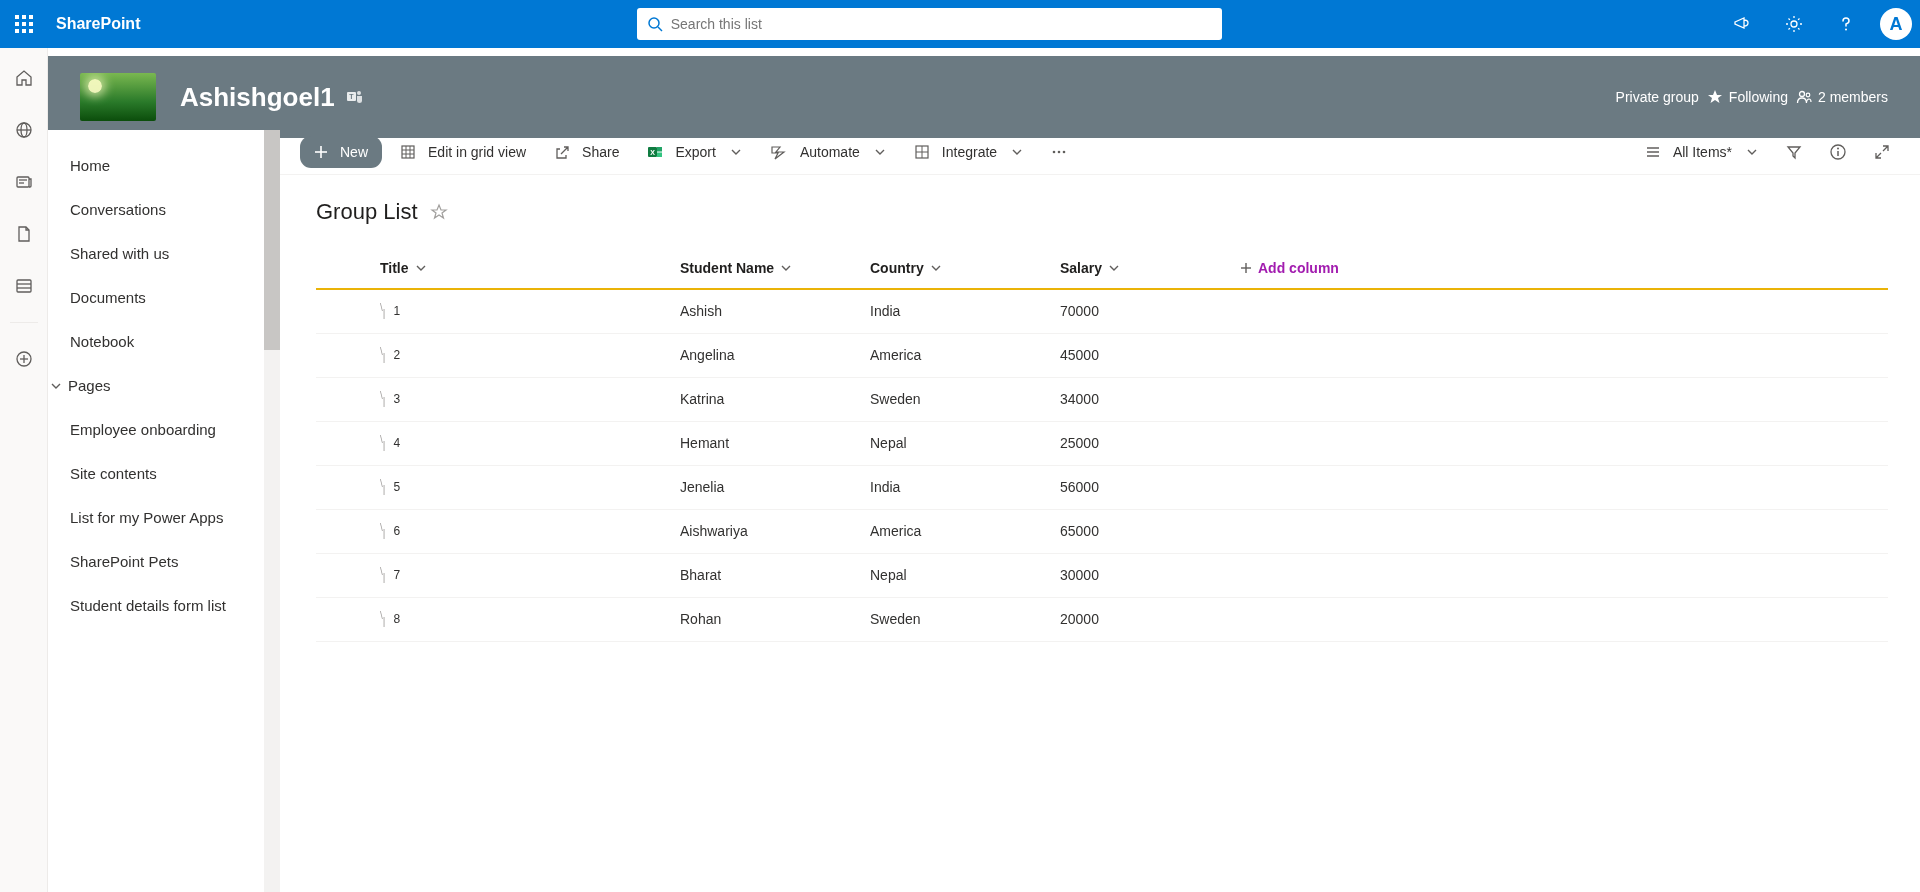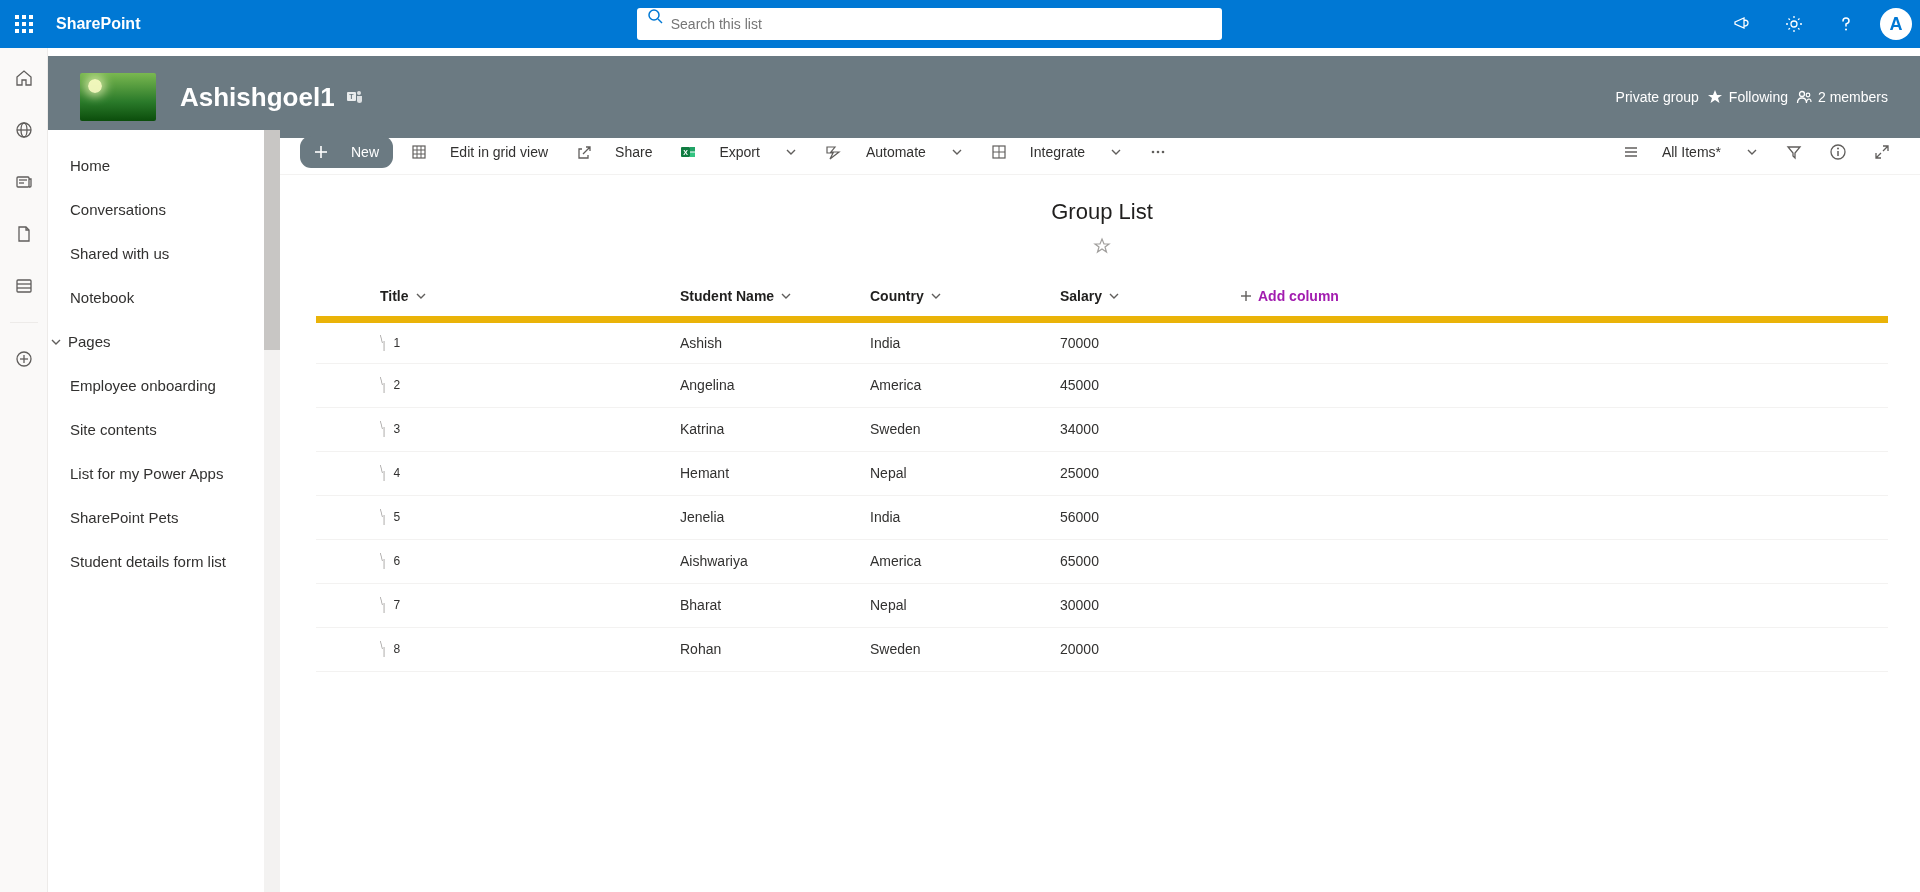--- a/index.html
+++ b/index.html
@@ -5,21 +5,21 @@
   * { box-sizing: border-box; margin: 0; padding: 0; font-family: "Segoe UI", Arial, sans-serif; }
   body { width: 1920px; height: 892px; overflow: hidden; background: #fff; color: #323130; }
 
   
   .suite-bar { height: 48px; background: #0078d4; display: flex; align-items: center; color: #fff; }
   .waffle { width: 48px; height: 48px; display:flex; align-items:center; justify-content:center; cursor:pointer; }
   .waffle-grid { display:grid; grid-template-columns: repeat(3,4px); grid-template-rows:repeat(3,4px); gap:3px;}
   .waffle-grid span{ width:4px;height:4px;background:#fff; }
   .product { font-size:16px; font-weight:600; margin-left:8px;}
   .suite-center { flex:1; display:flex; justify-content:center;}
-  .search-box { width:585px; height:32px; background:#fff; border-radius:3px; display:flex; padding:0 10px; gap:8px;}
+  .search-box { width:585px; height:32px; background:#fff; border-radius:3px; display:flex; align-items:center; padding:0 10px; gap:8px;}
   .search-box svg{ flex:none;}
   .search-box input{ border:none; outline:none; width:100%; font-size:14px; color:#605e5c;}
   .suite-right { display:flex; align-items:center; gap:4px; padding-right:8px;}
   .suite-icon-btn{ width:48px;height:48px;display:flex;align-items:center;justify-content:center;cursor:pointer;}
   .avatar-circle{ width:32px;height:32px;border-radius:50%;background:#fff;color:#0078d4;display:flex;align-items:center;justify-content:center;font-weight:700;font-size:18px; margin-left:6px;}
 
   
   .app-rail { position:absolute; top:48px; left:0; width:48px; height:calc(100% - 48px); background:#faf9f8; border-right:1px solid #edebe9; display:flex; flex-direction:column; align-items:center; padding-top:10px; gap:12px;}
   .rail-btn{ width:40px;height:40px;display:flex;align-items:center;justify-content:center;cursor:pointer; color:#605e5c;}
   .rail-divider{ width:28px;height:1px;background:#edebe9;margin:4px 0;}
@@ -37,34 +37,34 @@
   
   .left-nav{ position:absolute; top:130px; left:48px; width:232px; bottom:0; background:#fff; overflow:hidden;}
   .left-nav .scroll{ position:absolute; inset:0; overflow-y:auto; }
   .nav-link{ display:flex;align-items:flex-end; height:44px; padding:0 22px; font-size:15px; color:#323130; cursor:pointer;}
   .nav-link .chev{ width:16px;height:16px;margin-right:4px;margin-left:-22px; display:flex;align-items:center;justify-content:center;}
   .left-nav-scrollbar{ position:absolute; right:0; top:0; width:16px; height:100%; background:#f3f2f1;}
   .left-nav-thumb{ position:absolute; right:0; top:0; width:16px; height:220px; background:#c8c6c4; }
 
   
   .command-bar{ position:absolute; left:280px; right:0; top:130px; height:45px; display:flex; align-items:center; padding:0 20px; gap:8px; border-bottom:1px solid #f3f2f1;}
-  .cmd{ display:flex;align-items:center;gap:23px;height:32px;padding:0 10px;border-radius:11px;cursor:pointer;font-size:14px;color:#323130;}
+  .cmd{ display:flex;align-items:center;gap:12px;height:32px;padding:0 10px;border-radius:11px;cursor:pointer;font-size:14px;color:#323130;}
   .cmd.primary{ background:#6b7a82;color:#fff;height:32px;padding:0 14px;}
   .cmd .carrot{margin-left:2px;}
   .cmd-spacer{flex:1;}
   .cmd.icononly{padding:0;width:36px;justify-content:center;}
 
   
   .content{ position:absolute; left:280px; right:0; top:175px; bottom:0; padding:24px 32px 0 36px; overflow:auto;}
-  .list-title-row{display:flex;align-items:center;gap:12px;margin-bottom:22px;flex-direction:column;}
+  .list-title-row{display:flex;align-items:center;gap:12px;margin-bottom:22px;}
   .list-title{font-size:22px; font-weight:400; color:#201f1e;}
   .star-ic{color:#a19f9d;cursor:pointer;}
 
   table.sp-list{ width:100%; border-collapse:collapse; font-size:14px;}
-  .sp-list th{ text-align:left; font-weight:600; color:#201f1e; height:42px; border-bottom:7px solid #eab308; padding:0 8px; white-space:nowrap;}
+  .sp-list th{ text-align:left; font-weight:600; color:#201f1e; height:42px; border-bottom:2px solid #eab308; padding:0 8px; white-space:nowrap;}
   .sp-list th .th-inner{display:flex;align-items:center;gap:6px;cursor:pointer;}
   .sp-list th.checkbox-col{width:56px;}
   .sp-list th.title-col{width:300px;}
   .sp-list th.add-col .th-inner{color:#a21caf;}
   .sp-list td{ height:44px; border-bottom:1px solid #f3f2f1; padding:0 8px; color:#323130;}
   .row-title-cell{display:flex;align-items:center;gap:6px;}
   .sup{font-size:10px;color:#a19f9d;display:inline-flex;flex-direction:column;line-height:6px;margin-right:2px;}
   .sup span{display:block;}
   .title-txt.sup-style{font-size:12px;vertical-align:sub;}
 
@@ -198,20 +198,23 @@
 <div class="left-nav">
   <div class="scroll" id="nav-scroll">
       <div class="nav-link">
         <span>Home</span>
       </div>
       <div class="nav-link">
         <span>Conversations</span>
       </div>
       <div class="nav-link">
         <span>Shared with us</span>
+      </div>
+      <div class="nav-link">
+        <span>Documents</span>
       </div>
       <div class="nav-link">
         <span>Notebook</span>
       </div>
       <div class="nav-link">
         <span class="chev">
           <svg width="12" height="12" viewBox="0 0 12 12">
             <path d="M2 4 L6 8 L10 4" stroke="#605e5c" stroke-width="1.4" fill="none"></path>
           </svg>
         </span>

